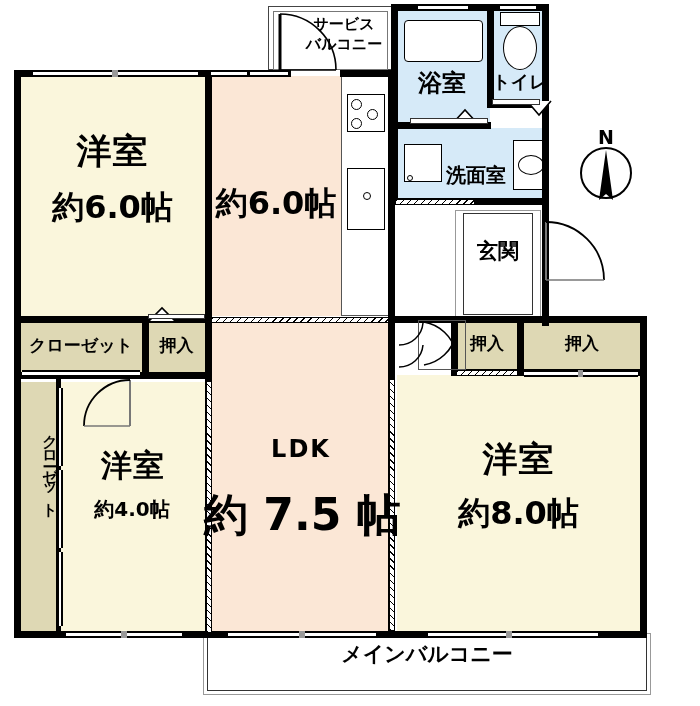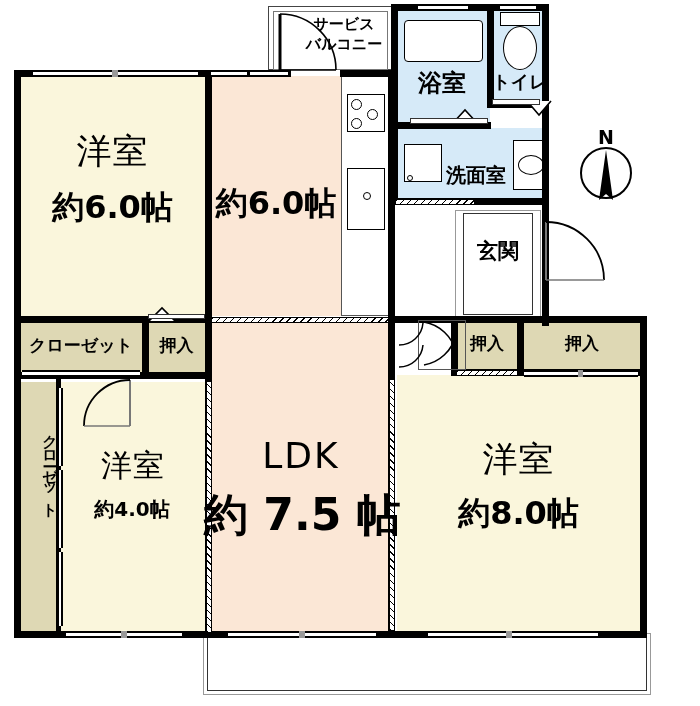--- a/index.html
+++ b/index.html
@@ -25,23 +25,23 @@
 
   
   .lbl {
     position: absolute;
     color: #000000;
     text-align: center;
     line-height: 1.12;
     white-space: pre;
     font-family: "DejaVu Sans", "Liberation Sans", sans-serif;
   }
-  .lbl-room-name { font-size: 35px; font-weight: 400; letter-spacing: 1px; }
+  .lbl-room-name { font-size: 35px; font-weight: 700; letter-spacing: 1px; }
   .lbl-room-area { font-size: 32px; font-weight: 700; }
-  .lbl-ldk-name  { font-size: 36px; font-weight: 400; letter-spacing: 2px; }
+  .lbl-ldk-name  { font-size: 24px; font-weight: 700; letter-spacing: 2px; }
   .lbl-ldk-area  { font-size: 44px; font-weight: 700; }
   .lbl-dk-name   { font-size: 33px; font-weight: 700; letter-spacing: 2px; }
   .lbl-sm        { font-size: 19px; font-weight: 700; }
   .lbl-xs        { font-size: 16px; font-weight: 700; }
   .lbl-tiny      { font-size: 15px; font-weight: 700; }
   .lbl-balcony   { font-size: 21px; font-weight: 700; }
 
   .vert {
     writing-mode: vertical-rl;
     text-orientation: upright;
@@ -362,20 +362,21 @@
 
   <div class="lbl lbl-xs" style="left:457px;top:334px;width:60px;font-size:17px;">押入</div>
 
   <div class="lbl lbl-xs" style="left:524px;top:334px;width:116px;font-size:17px;">押入</div>
 
   <div class="lbl lbl-tiny" style="left:296px;top:14px;width:96px;font-size:15px;line-height:1.35;text-align:center;">サービス
 バルコニー</div>
 
   <div class="lbl lbl-sm" style="left:463px;top:240px;width:70px;font-size:21px;">玄関</div>
 
+  <div class="lbl lbl-balcony" style="left:207px;top:643px;width:440px;">メインバルコニー</div>
 
   <div id="compass" style="left:580px;top:130px;width:52px;height:72px;">
     <div class="n">N</div>
     <div class="circ"></div>
     <svg width="52" height="72" style="position:absolute;left:0;top:0;overflow:visible;">
       <polygon points="26,20 33,70 26,64 19,70" fill="#000"></polygon>
     </svg>
   </div>
 
 </div>

